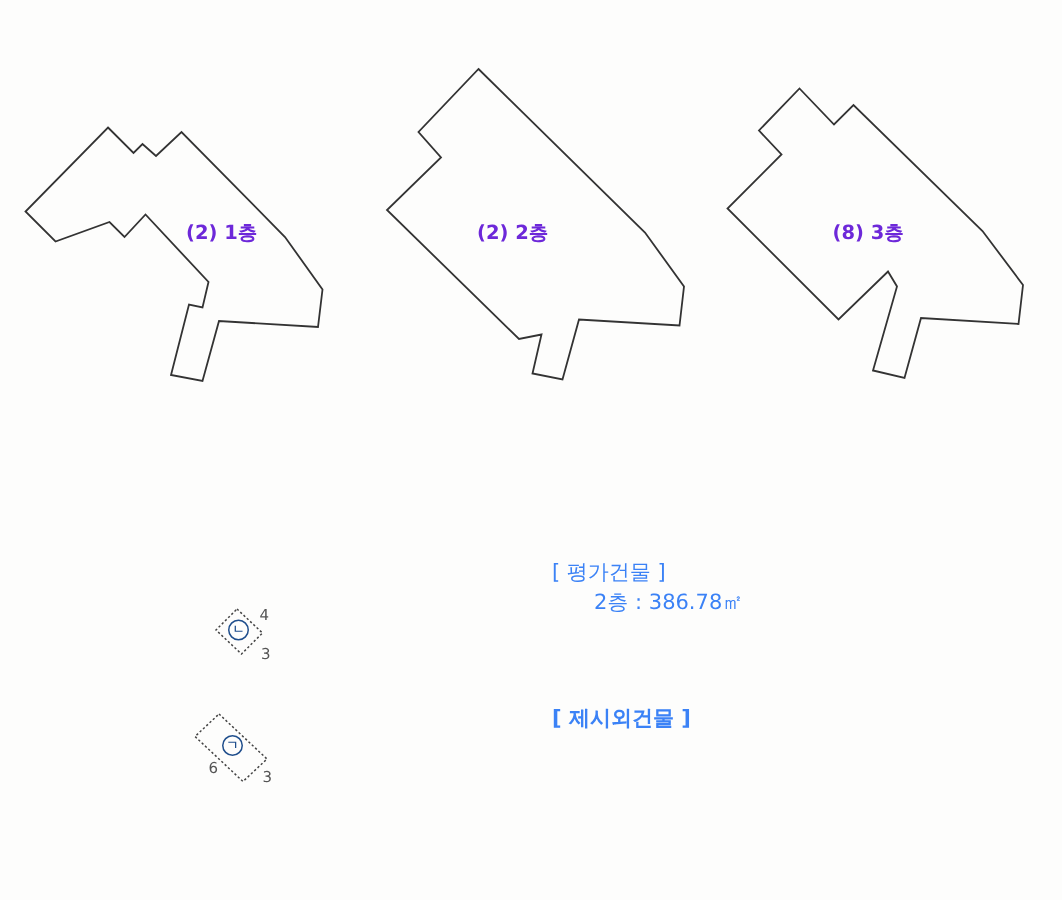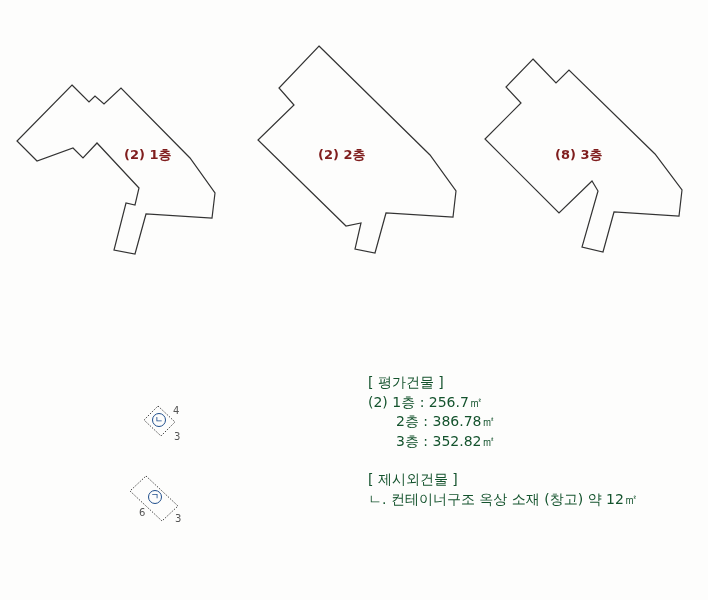--- a/index.html
+++ b/index.html
@@ -3,25 +3,25 @@
   <meta charset="utf-8">
   <style>
     html, body { margin: 0; padding: 0; }
     body {
       width: 708px; height: 600px; position: relative; overflow: hidden;
       background: #fdfdfc;
       font-family: "DejaVu Sans", sans-serif;
     }
     svg.plan { position: absolute; left: 0; top: 0; }
     .floor-label {
-      position: absolute; color: #7f1d1d; font-weight: bold; font-size: 13px;
+      position: absolute; color: #6d28d9; font-weight: bold; font-size: 13px;
       white-space: nowrap;
     }
     .legend {
-      position: absolute; left: 368px; color: #14532d; font-size: 14px; line-height: 19.5px;
+      position: absolute; left: 368px; color: #3b82f6; font-size: 14px; line-height: 19.5px;
       white-space: nowrap;
     }
     .legend .indent { padding-left: 28px; }
     .dim { position: absolute; font-size: 10px; color: #555; }
     .marker {
       position: absolute; width: 12px; height: 12px; border: 1.5px solid #1f4e8c;
       border-radius: 50%; font-size: 8px; color: #1f4e8c; font-weight: bold;
       display: flex; align-items: center; justify-content: center; line-height: 1;
       background: #fdfdfc;
     }
@@ -46,21 +46,18 @@
 <div class="marker" style="left:152px; top:413px;">ㄴ</div>
 <div class="dim" style="left:173px; top:405px;">4</div>
 <div class="dim" style="left:174px; top:431px;">3</div>
 
 <div class="marker" style="left:148px; top:490px;">ㄱ</div>
 <div class="dim" style="left:139px; top:507px;">6</div>
 <div class="dim" style="left:175px; top:513px;">3</div>
 
 <div class="legend" style="top:373px;">
   <div>[ 평가건물 ]</div>
-  <div>(2) 1층 : 256.7㎡</div>
   <div class="indent">2층 : 386.78㎡</div>
-  <div class="indent">3층 : 352.82㎡</div>
 </div>
 
-<div class="legend" style="top:470px;">
+<div class="legend" style="top:470px;font-weight:bold;">
   <div>[ 제시외건물 ]</div>
-  <div>ㄴ. 컨테이너구조 옥상 소재 (창고) 약 12㎡</div>
 </div>
 
 </body></html>

